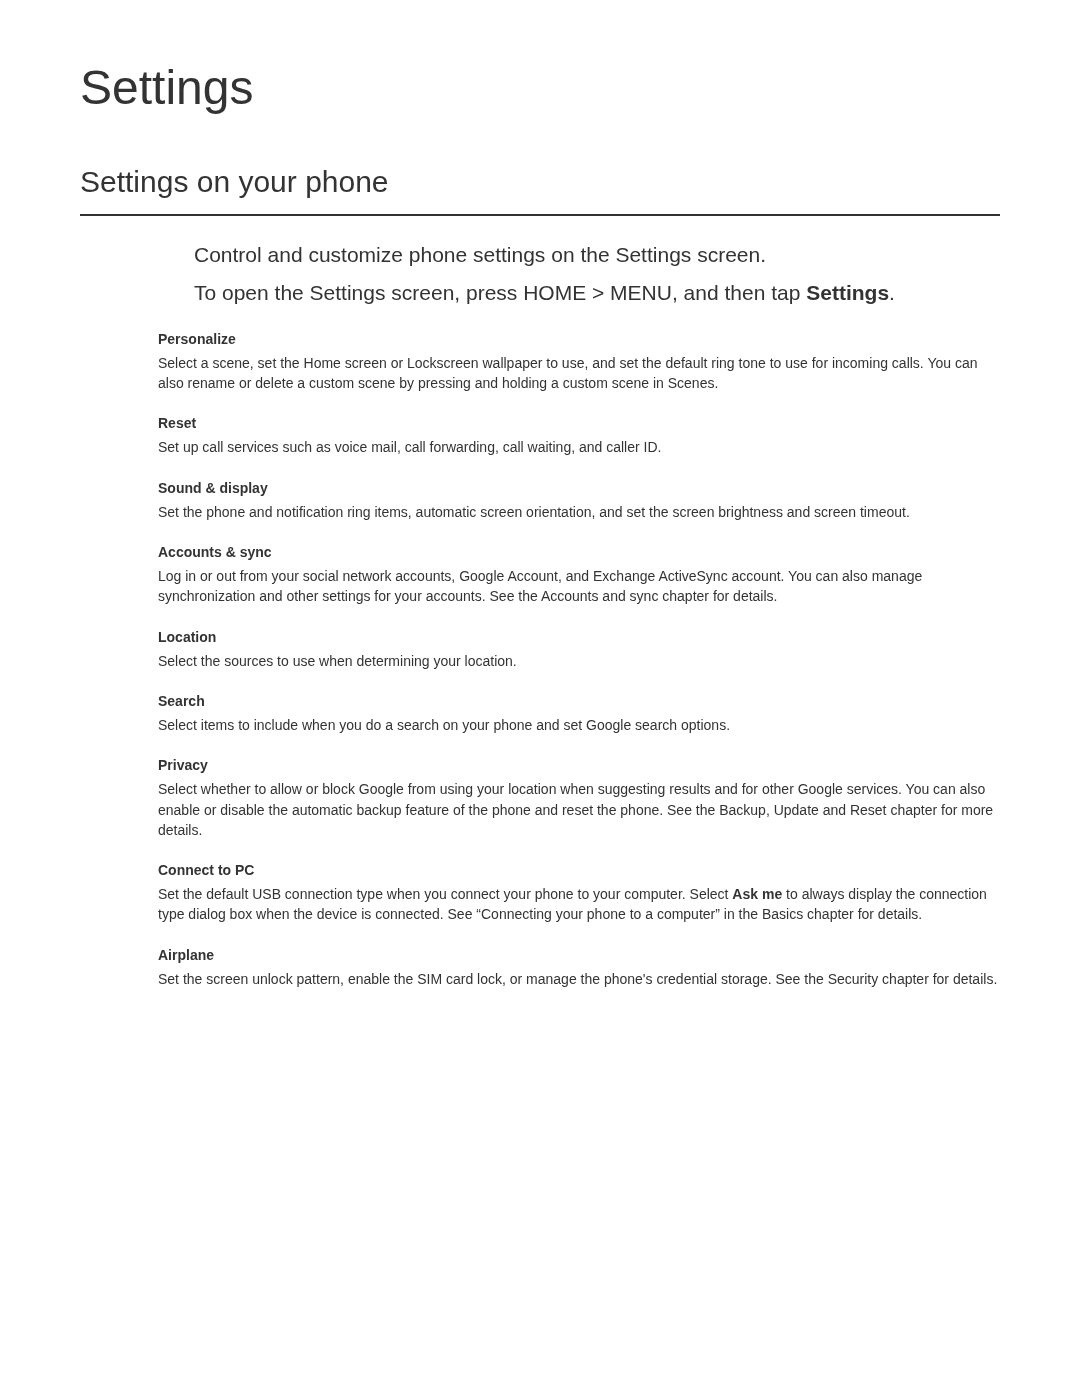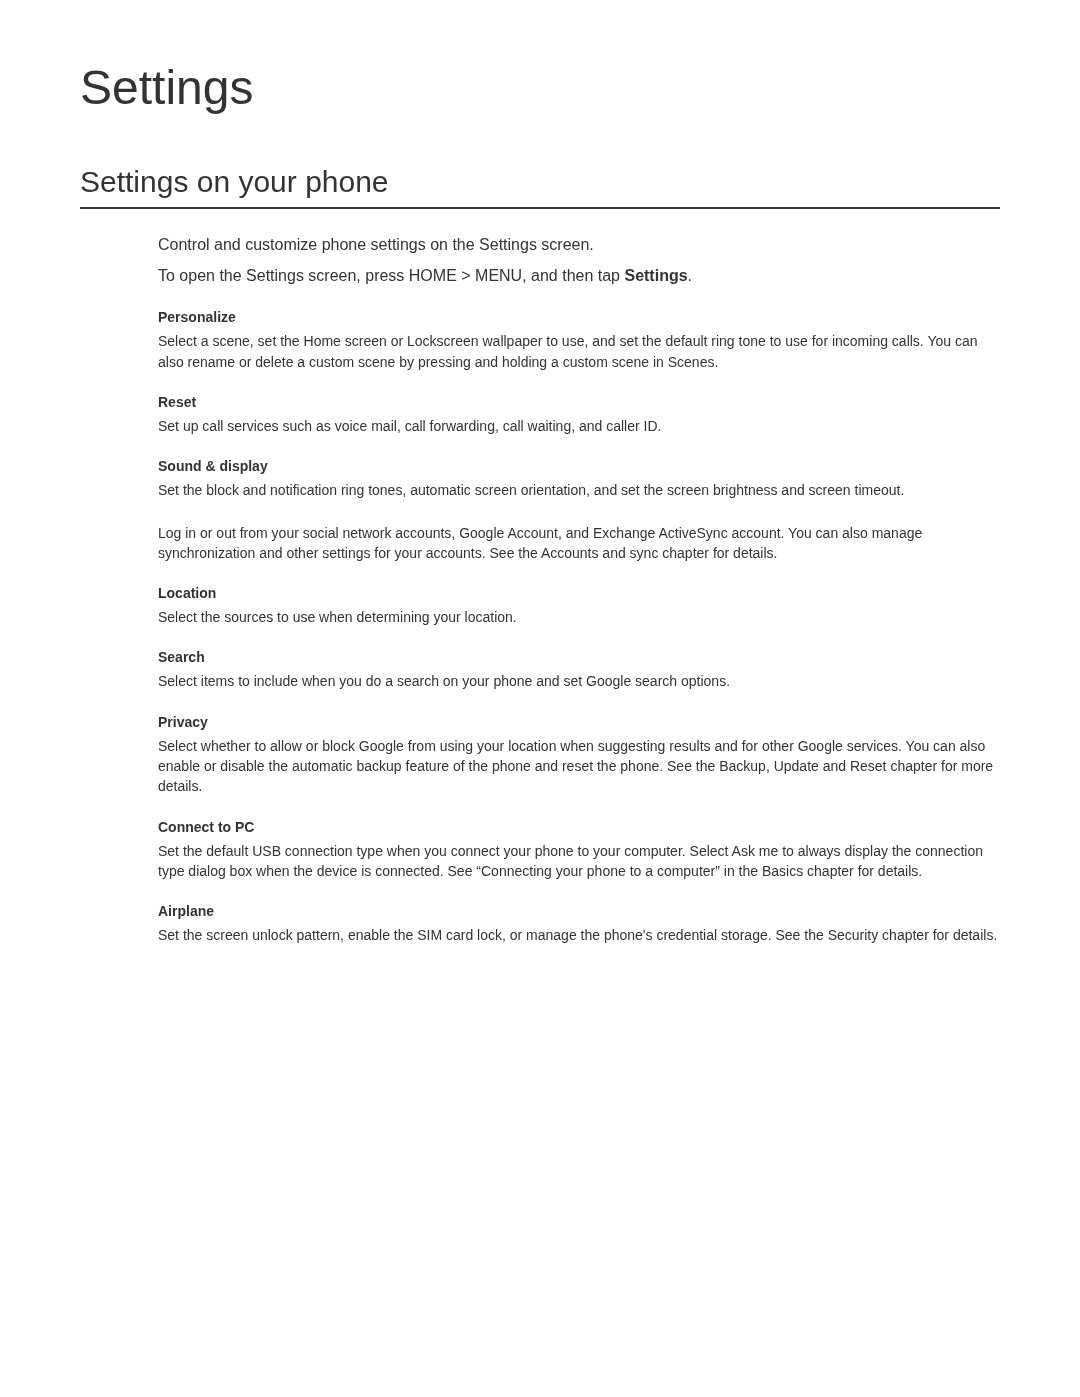--- a/index.html
+++ b/index.html
@@ -18,27 +18,27 @@
       font-size: 48px;
       font-weight: 400;
       color: #333333;
       margin-bottom: 50px;
     }
     .section-title {
       font-size: 30px;
       font-weight: 400;
       color: #333333;
       border-bottom: 2px solid #333333;
-      padding-bottom: 8px;
+      padding-bottom: 15px;
       margin-bottom: 24px;
     }
     .intro {
-      margin-left: 78px;
+      margin-left: 114px;
       margin-bottom: 8px;
-      font-size: 16px;
+      font-size: 21px;
       line-height: 1.45;
       color: #333333;
     }
     .intro .bold {
       font-weight: 600;
     }
     .item {
       margin-left: 78px;
       margin-top: 22px;
     }
@@ -47,21 +47,21 @@
       font-weight: 600;
       color: #333333;
       margin-bottom: 6px;
     }
     .item-body {
       font-size: 14px;
       line-height: 1.45;
       color: #333333;
     }
     .item-body .bold {
-      font-weight: 400;
+      font-weight: 700;
     }
   </style>
 </head>
 <body>
 
 <h1 class="page-title">Settings</h1>
 
 <h2 class="section-title">Settings on your phone</h2>
 
 <p class="intro">Control and customize phone settings on the Settings screen.</p>
@@ -77,24 +77,25 @@
 <div class="item">
 </div>
 
 <div class="item">
   <div class="item-heading">Reset</div>
   <div class="item-body">Set up call services such as voice mail, call forwarding, call waiting, and caller ID.</div>
 </div>
 
 <div class="item">
   <div class="item-heading">Sound &amp; display</div>
-  <div class="item-body">Set the block and notification ring tones, automatic screen orientation, and set the screen brightness and screen timeout.</div>
+  <div class="item-body">Set the phone and notification ring items, automatic screen orientation, and set the screen brightness and screen timeout.</div>
 </div>
 
 <div class="item">
+  <div class="item-heading">Accounts &amp; sync</div>
   <div class="item-body">Log in or out from your social network accounts, Google Account, and Exchange ActiveSync account. You can also manage synchronization and other settings for your accounts. See the Accounts and sync chapter for details.</div>
 </div>
 
 <div class="item">
   <div class="item-heading">Location</div>
   <div class="item-body">Select the sources to use when determining your location.</div>
 </div>
 
 <div class="item">
   <div class="item-heading">Search</div>

